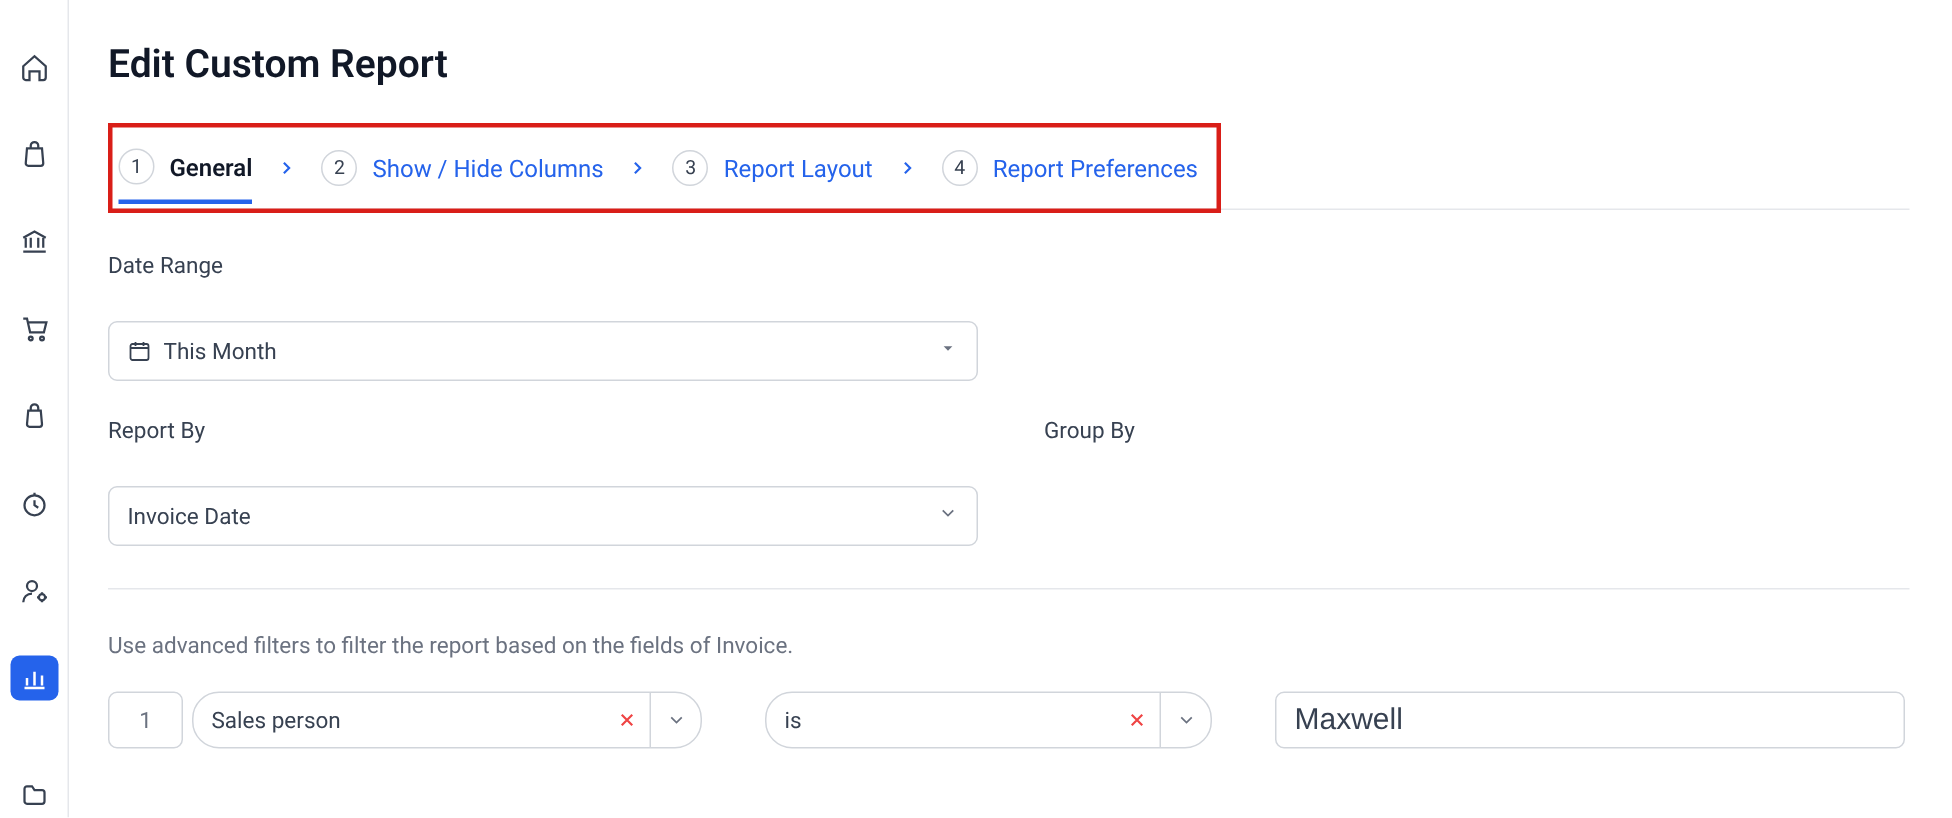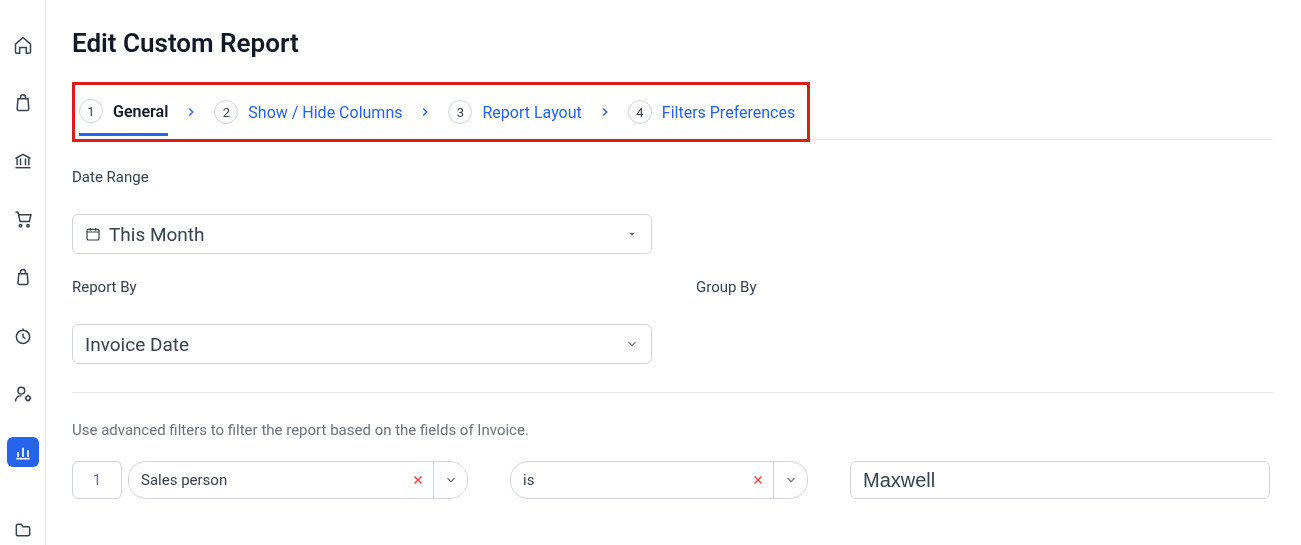--- a/index.html
+++ b/index.html
@@ -119,21 +119,21 @@
   color: #374151;
 }
 .select {
   border: 1px solid #d1d5db;
   border-radius: 6px;
   height: 40px;
   padding: 0 12px;
   display: flex;
   align-items: center;
   justify-content: space-between;
-  font-size: 19px;
+  font-size: 15px;
   color: #374151;
   background: #fff;
   cursor: pointer;
 }
 .select.w580 { width: 580px; }
 .select.w600 { width: 580px; }
 .select .sel-left { display: flex; align-items: center; gap: 8px; }
 .caret-down { color: #6b7280; }
 .caret-down svg { width: 14px; height: 14px; }
 .placeholder { color: #9ca3af; }
@@ -309,21 +309,21 @@
         <span class="step-num">3</span>
         <span class="step-label">Report Layout</span>
       </div>
       <span class="step-chev">
           <svg viewBox="0 0 24 24" fill="none" stroke="currentColor" stroke-width="2.5">
             <path d="M9 6l6 6-6 6"></path>
           </svg>
         </span>
       <div class="step">
         <span class="step-num">4</span>
-        <span class="step-label">Filters Preferences</span>
+        <span class="step-label">Report Preferences</span>
       </div>
     </div>
   </div>
   <div class="divider-line"></div>
 
   <div class="field" style="margin-bottom:24px;">
     <span class="field-label">Date Range</span>
     <div class="select w580">
       <span class="sel-left">
         <svg width="16" height="16" viewBox="0 0 24 24" fill="none" stroke="currentColor" stroke-width="1.8">

